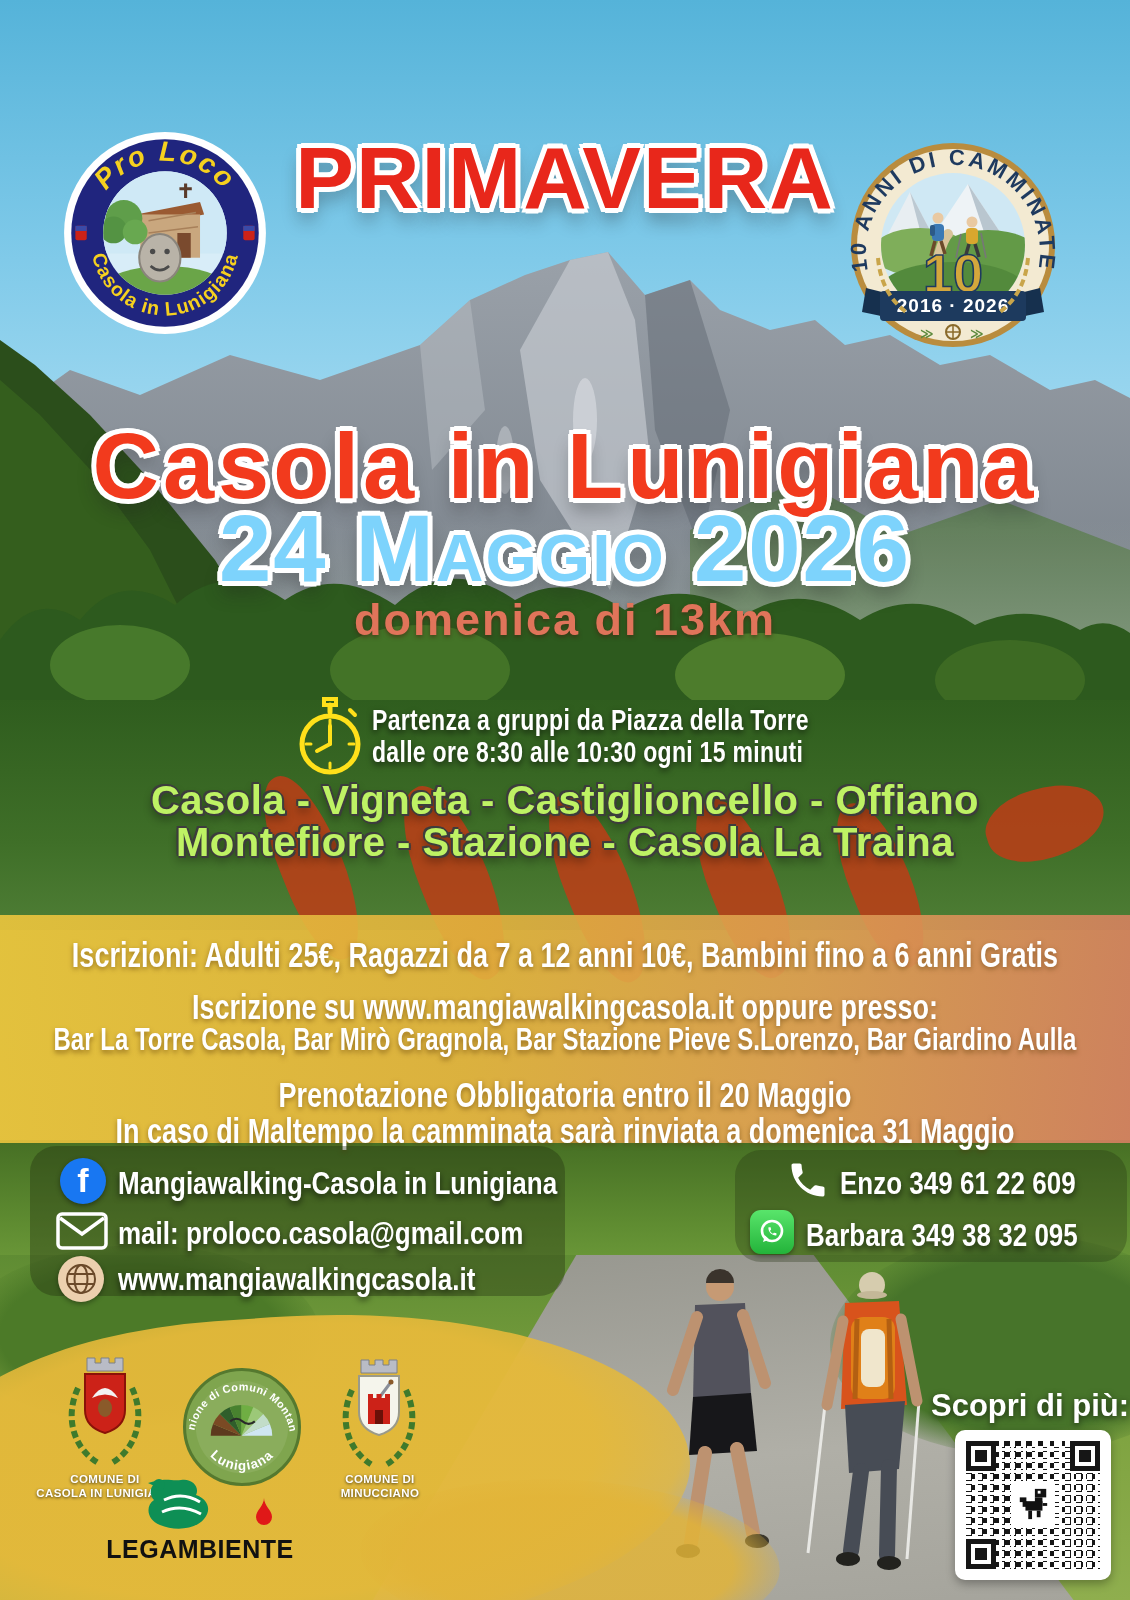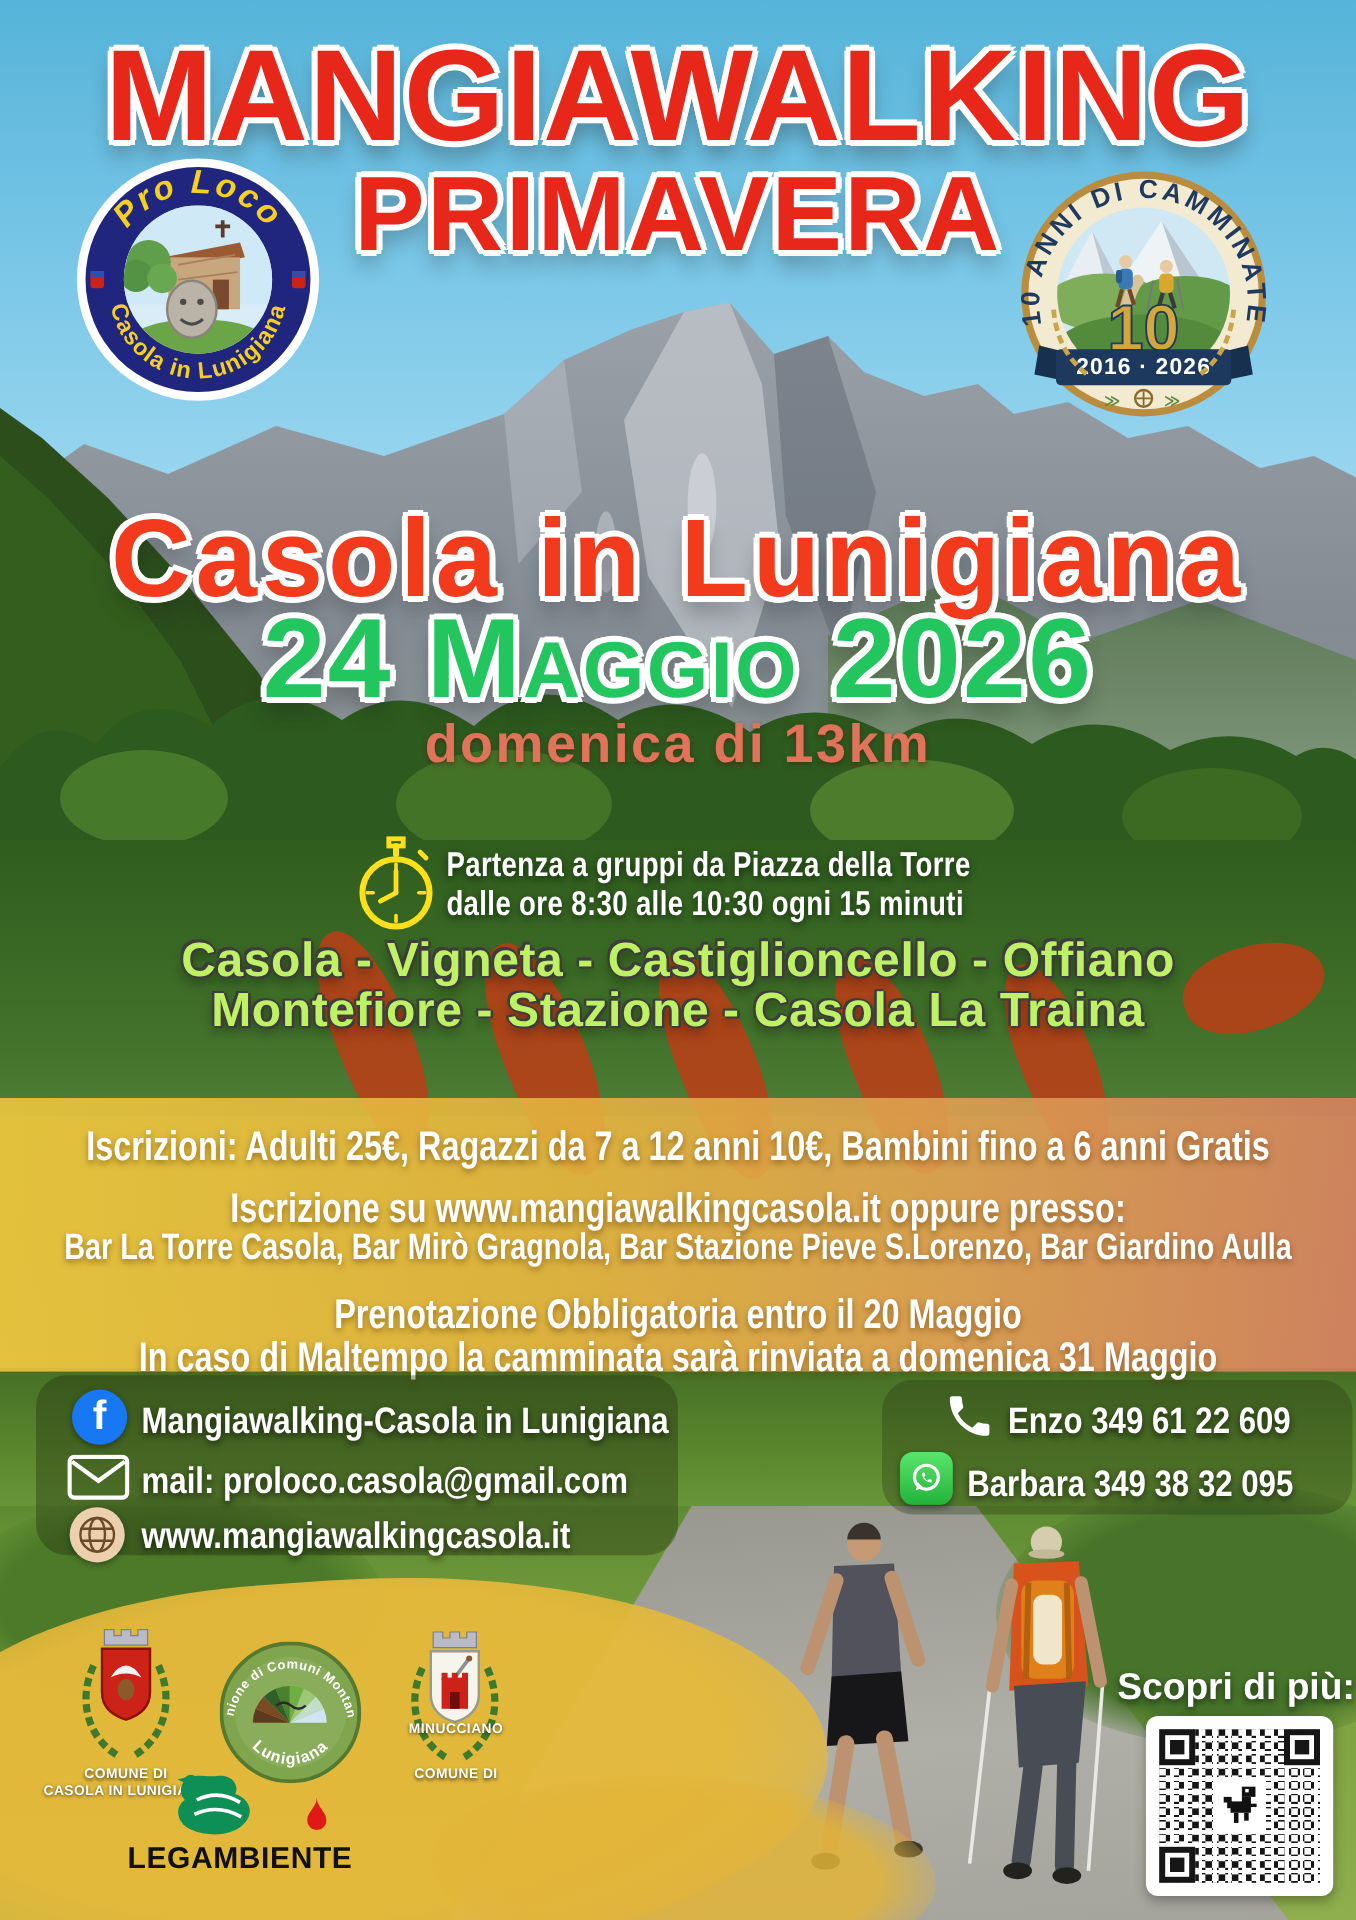--- a/index.html
+++ b/index.html
@@ -40,21 +40,21 @@
     background:radial-gradient(ellipse,rgba(226,180,56,.85) 0 55%,rgba(226,180,56,0) 78%);
     transform:rotate(3deg);}
   
   .t-center{position:absolute;left:0;right:0;text-align:center;}
   .ow-lg{text-shadow:5px 0 0 #fff,-5px 0 0 #fff,0 5px 0 #fff,0 -5px 0 #fff,
     4px 4px 0 #fff,-4px 4px 0 #fff,4px -4px 0 #fff,-4px -4px 0 #fff,
     0 12px 18px rgba(30,30,30,.4);}
   .title1{top:26px;font-size:108px;font-weight:800;letter-spacing:1px;color:#e8271b;line-height:1;}
   .title2{top:134px;font-size:88px;font-weight:800;letter-spacing:2px;color:#e8271b;line-height:1;}
   .loc{top:420px;font-size:92px;font-weight:800;letter-spacing:4px;color:#f23a1d;line-height:1;}
-  .date{top:502px;font-size:94px;font-weight:800;letter-spacing:2px;color:#22c55e;
+  .date{top:502px;font-size:94px;font-weight:800;letter-spacing:2px;color:#7dd3fc;
     font-variant:small-caps;line-height:1;}
   .dist{top:594px;font-size:45px;font-weight:700;color:#e0745a;letter-spacing:2px;
     text-shadow:0 2px 4px rgba(70,25,15,.55);}
   .dep-line{position:absolute;left:372px;width:520px;color:#fff;font-weight:700;font-size:23px;
     letter-spacing:.3px;transform:scaleY(1.25);transform-origin:left top;
     text-shadow:0 2px 6px rgba(0,0,0,.6);}
   .route{font-size:40px;font-weight:800;color:#bef264;letter-spacing:.5px;line-height:1;
     text-shadow:2px 0 0 #3d3d3d,-2px 0 0 #3d3d3d,0 2px 0 #3d3d3d,0 -2px 0 #3d3d3d,
     2px 2px 0 #3d3d3d,-2px -2px 0 #3d3d3d,0 5px 10px rgba(0,0,0,.45);}
   .band-t{color:#fff;font-weight:700;transform:scaleY(1.28);transform-origin:center top;
@@ -172,21 +172,20 @@
   <div class="brush" style="left:420px;top:782px;width:70px;height:200px;"></div>
   <div class="brush" style="left:565px;top:790px;width:66px;height:195px;"></div>
   <div class="brush" style="left:710px;top:795px;width:68px;height:185px;"></div>
   <div class="brush" style="left:850px;top:800px;width:62px;height:170px;"></div>
   <div class="brush" style="left:985px;top:788px;width:120px;height:70px;transform:rotate(-18deg);"></div>
 
   <div class="abs band-yellow"></div>
   <div class="abs paint1"></div>
   <div class="abs paint2"></div>
 
-  <div class="t-center title1 ow-lg">MANGIAWALKING</div>
   <div class="t-center title2 ow-lg">PRIMAVERA</div>
   <div class="t-center loc ow-lg">Casola in Lunigiana</div>
   <div class="t-center date ow-lg">24 Maggio 2026</div>
   <div class="t-center dist">domenica di 13km</div>
 
   <svg class="abs" style="left:62px;top:130px;" width="206" height="206" viewBox="0 0 200 200">
     <defs>
       <path id="plTop" d="M30,100 A70,70 0 0 1 170,100"></path>
       <path id="plBot" d="M28,108 A72,72 0 0 0 172,108"></path>
       <clipPath id="plClip">
@@ -384,21 +383,21 @@
     <circle cx="69" cy="30" r="2.5" fill="#8a5a2a"></circle>
     <rect x="46" y="46" width="22" height="26" fill="#cc2218"></rect>
     <rect x="46" y="42" width="5" height="6" fill="#cc2218"></rect>
     <rect x="54.5" y="42" width="5" height="6" fill="#cc2218"></rect>
     <rect x="63" y="42" width="5" height="6" fill="#cc2218"></rect>
     <rect x="53" y="58" width="8" height="14" fill="#6a1008"></rect>
     <path d="M30,38 C16,68 26,100 52,114" stroke="#3f7a2c" stroke-width="6" fill="none" stroke-dasharray="7 4"></path>
     <path d="M84,38 C98,68 88,100 62,114" stroke="#3f7a2c" stroke-width="6" fill="none" stroke-dasharray="7 4"></path>
   </svg>
   <div class="cap" style="left:300px;top:1472px;width:160px;">COMUNE DI</div>
-  <div class="cap" style="left:300px;top:1434px;width:160px;">MINUCCIANO</div>
+  <div class="cap" style="left:300px;top:1486px;width:160px;">MINUCCIANO</div>
 
   <svg class="abs" style="left:138px;top:1472px;" width="80" height="66" viewBox="0 0 80 66">
     <path d="M24,8 C12,10 10,22 16,28 C7,34 9,48 22,53 C36,59 57,58 66,47 C74,38 70,27 58,23 C62,15 54,6 43,8 C36,9 30,7 24,8 Z" fill="#0e8f55"></path>
     <circle cx="21" cy="13" r="6" fill="#0e8f55"></circle>
     <polygon points="10,11 21,8 21,16" fill="#0e8f55"></polygon>
     <path d="M26,28 Q44,19 62,30" stroke="#fff" stroke-width="3" fill="none"></path>
     <path d="M24,40 Q43,31 63,42" stroke="#fff" stroke-width="3" fill="none"></path>
   </svg>
   <div class="lega-t">LEGAMBIENTE</div>
 

